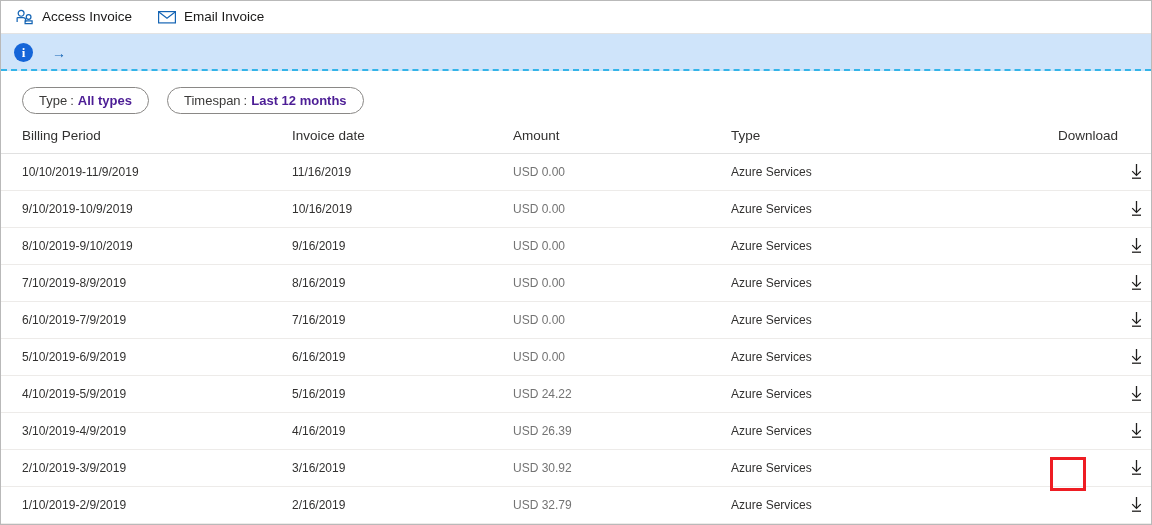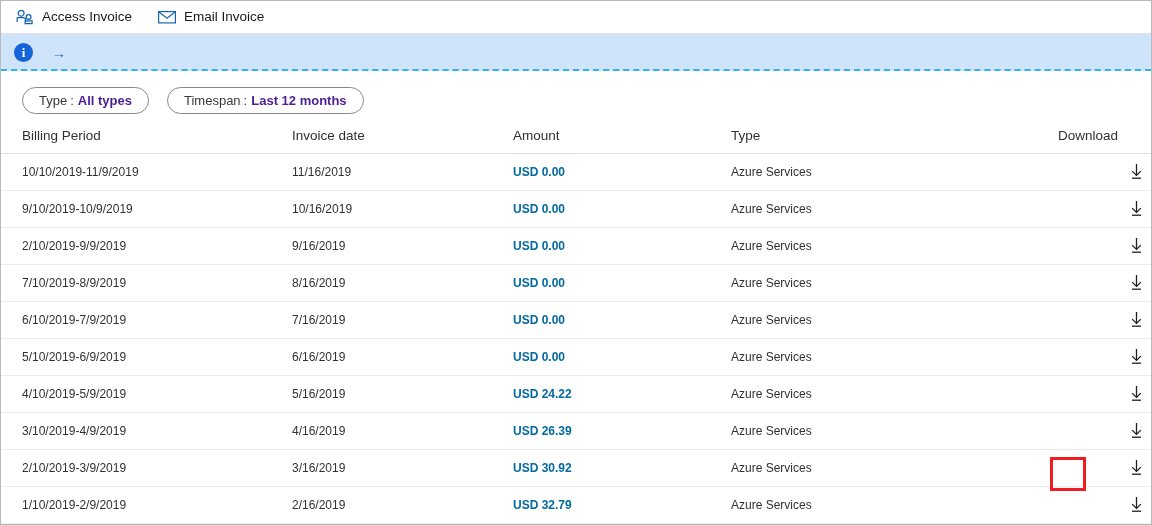--- a/index.html
+++ b/index.html
@@ -151,23 +151,22 @@
     margin-left: 24px;
   }
   .c-billing { width: 270px; padding-left: 21px !important; }
   .c-date    { width: 221px; }
   .c-amount  { width: 218px; }
   .c-type    { width: 327px; }
   .c-dl      { width: 114px; text-align: right; padding-right: 60px !important; }
   th.c-dl { padding-right: 35px !important; }
 
   .money {
-    color: #0369a1;
-    cursor: pointer;
-    font-weight: bold;
+    color: #737373;
+    cursor: pointer;
   }
 
   .dl-wrap {
     display: inline-flex;
     align-items: center;
     justify-content: center;
     width: 22px;
     height: 22px;
     cursor: pointer;
     box-sizing: border-box;
@@ -266,21 +265,21 @@
           <td class="c-type">Azure Services</td>
           <td class="c-dl"><span class="dl-wrap">
               <svg width="15" height="17" viewBox="0 0 15 17">
                 <path d="M7.5 1 V12" fill="none" stroke="#201f1e" stroke-width="1.3"></path>
                 <path d="M3.2 8.1 L7.5 12.4 L11.8 8.1" fill="none" stroke="#201f1e" stroke-width="1.3"></path>
                 <path d="M3.0 15.2 H12.0" fill="none" stroke="#201f1e" stroke-width="1.3"></path>
               </svg>
             </span></td>
         </tr>
         <tr>
-          <td class="c-billing">2/10/2019-9/9/2019</td>
+          <td class="c-billing">8/10/2019-9/10/2019</td>
           <td class="c-date">9/16/2019</td>
           <td class="c-amount"><span class="money">USD 0.00</span></td>
           <td class="c-type">Azure Services</td>
           <td class="c-dl"><span class="dl-wrap">
               <svg width="15" height="17" viewBox="0 0 15 17">
                 <path d="M7.5 1 V12" fill="none" stroke="#201f1e" stroke-width="1.3"></path>
                 <path d="M3.2 8.1 L7.5 12.4 L11.8 8.1" fill="none" stroke="#201f1e" stroke-width="1.3"></path>
                 <path d="M3.0 15.2 H12.0" fill="none" stroke="#201f1e" stroke-width="1.3"></path>
               </svg>
             </span></td>

